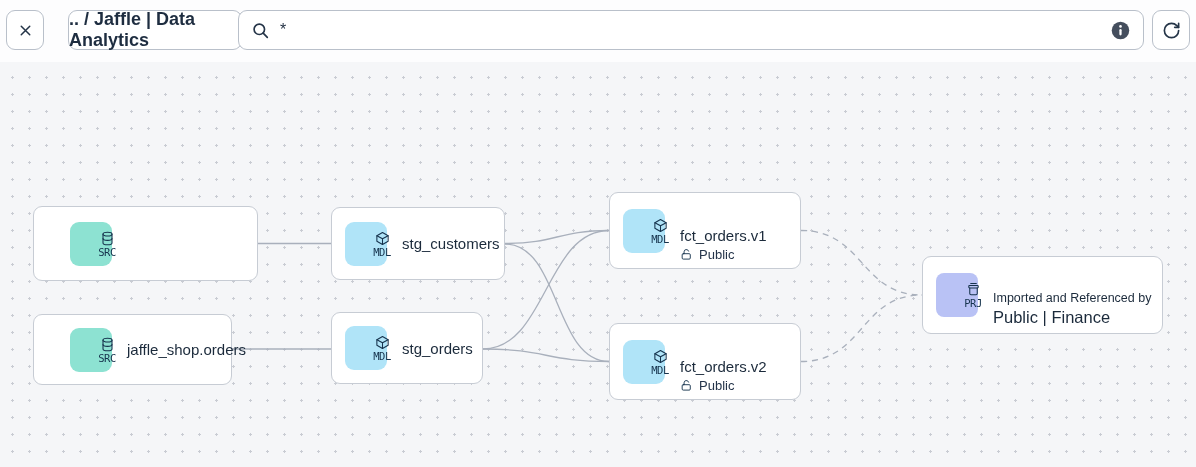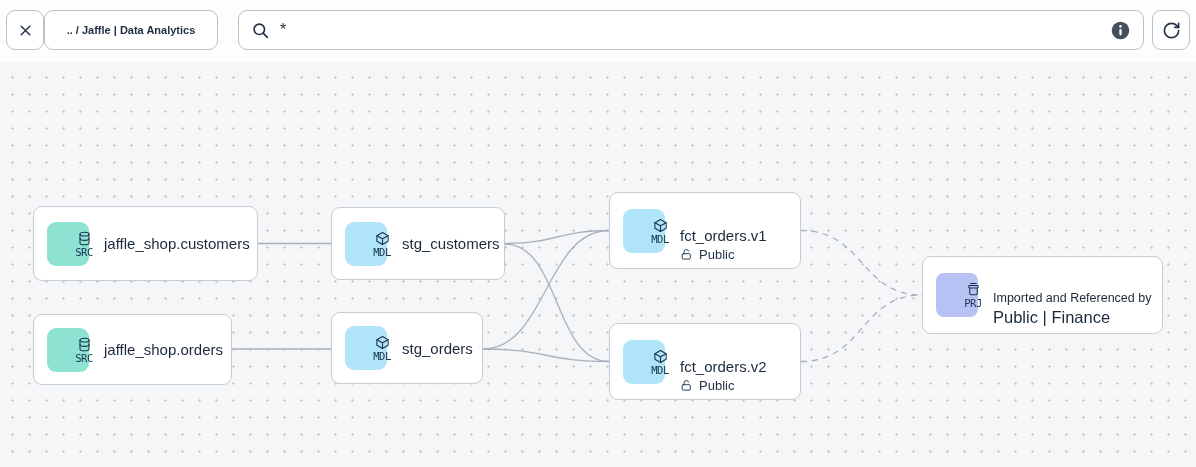--- a/index.html
+++ b/index.html
@@ -28,21 +28,21 @@
     position:absolute; left:0; top:0; width:1196px; height:62px;
     background:#fdfdfe; z-index:5;
   }
   .tbtn {
     position:absolute; top:10px; height:40px;
     background:#ffffff; border:1.4px solid #b9c0ca; border-radius:9px;
     display:flex; align-items:center; justify-content:center;
     cursor:pointer;
   }
   .close-btn   { left:6px;   width:38px; }
-  .crumb-btn   { left:44px;  width:174px; font-size:11px; font-weight:700; color:#1e2d40; }
+  .crumb-btn   { left:68px;  width:174px; font-size:18px; font-weight:700; color:#1e2d40; }
   .refresh-btn { left:1152px; width:38px; }
   .searchbox {
     position:absolute; left:238px; top:10px; width:906px; height:40px;
     background:#ffffff; border:1.4px solid #b9c0ca; border-radius:9px;
     display:flex; align-items:center; gap:10px; padding:0 12px;
   }
   .searchbox input {
     flex:1; border:none; outline:none; background:transparent;
     font-family:"Liberation Sans", sans-serif; font-size:16px; color:#1e2d40;
   }
@@ -57,21 +57,21 @@
   }
   .badge {
     width:42px; height:44px; border-radius:9px; flex:0 0 42px;
     display:flex; flex-direction:column; align-items:center; justify-content:center;padding-left:32px;
   }
   .badge .bglyph { margin-top:2px; }
   .badge .btxt {
     font-family:"DejaVu Sans Mono", monospace; font-size:10.5px; color:#16334d;
     line-height:13px; letter-spacing:-0.5px;
   }
-  .badge.src { background:#8de2d2; }
+  .badge.src { background:#8de2d2;margin-left:23px; }
   .badge.mdl { background:#b0e4f8; }
   .badge.prj { background:#b9c2f5;border-radius:8px; }
   .nlabel { font-size:15px; color:#1b2a3b; }
   .ncol { display:flex; flex-direction:column; gap:3px;margin-top:27px; }
   .access { display:flex; align-items:center; gap:6px; font-size:13px; color:#24344a; }
   .sublabel { font-size:12.5px; color:#1b2a3b; }
   .biglabel { font-size:16.5px; color:#1b2a3b; }
 
   .n-src-customers { left:33px;  top:206px; width:225px; height:75px; }
   .n-src-orders    { left:33px;  top:314px; width:199px; height:71px; }
@@ -145,21 +145,20 @@
   <div class="badge src">
     <span class="bglyph icon">
       <svg class="stroked" width="15" height="15" viewBox="0 0 24 24">
         <ellipse cx="12" cy="5" rx="7.2" ry="3"></ellipse>
         <path d="M4.8 5 v14 c0 1.7 3.2 3 7.2 3 s7.2-1.3 7.2-3 v-14"></path>
         <path d="M4.8 12 c0 1.7 3.2 3 7.2 3 s7.2-1.3 7.2-3"></path>
       </svg>
     </span>
     <span class="btxt">SRC</span>
   </div>
-  <div class="nlabel">jaffle_shop.customers</div>
 </div>
 
 <div class="node n-src-orders">
   <div class="badge src">
     <span class="bglyph icon">
       <svg class="stroked" width="15" height="15" viewBox="0 0 24 24">
         <ellipse cx="12" cy="5" rx="7.2" ry="3"></ellipse>
         <path d="M4.8 5 v14 c0 1.7 3.2 3 7.2 3 s7.2-1.3 7.2-3 v-14"></path>
         <path d="M4.8 12 c0 1.7 3.2 3 7.2 3 s7.2-1.3 7.2-3"></path>
       </svg>

